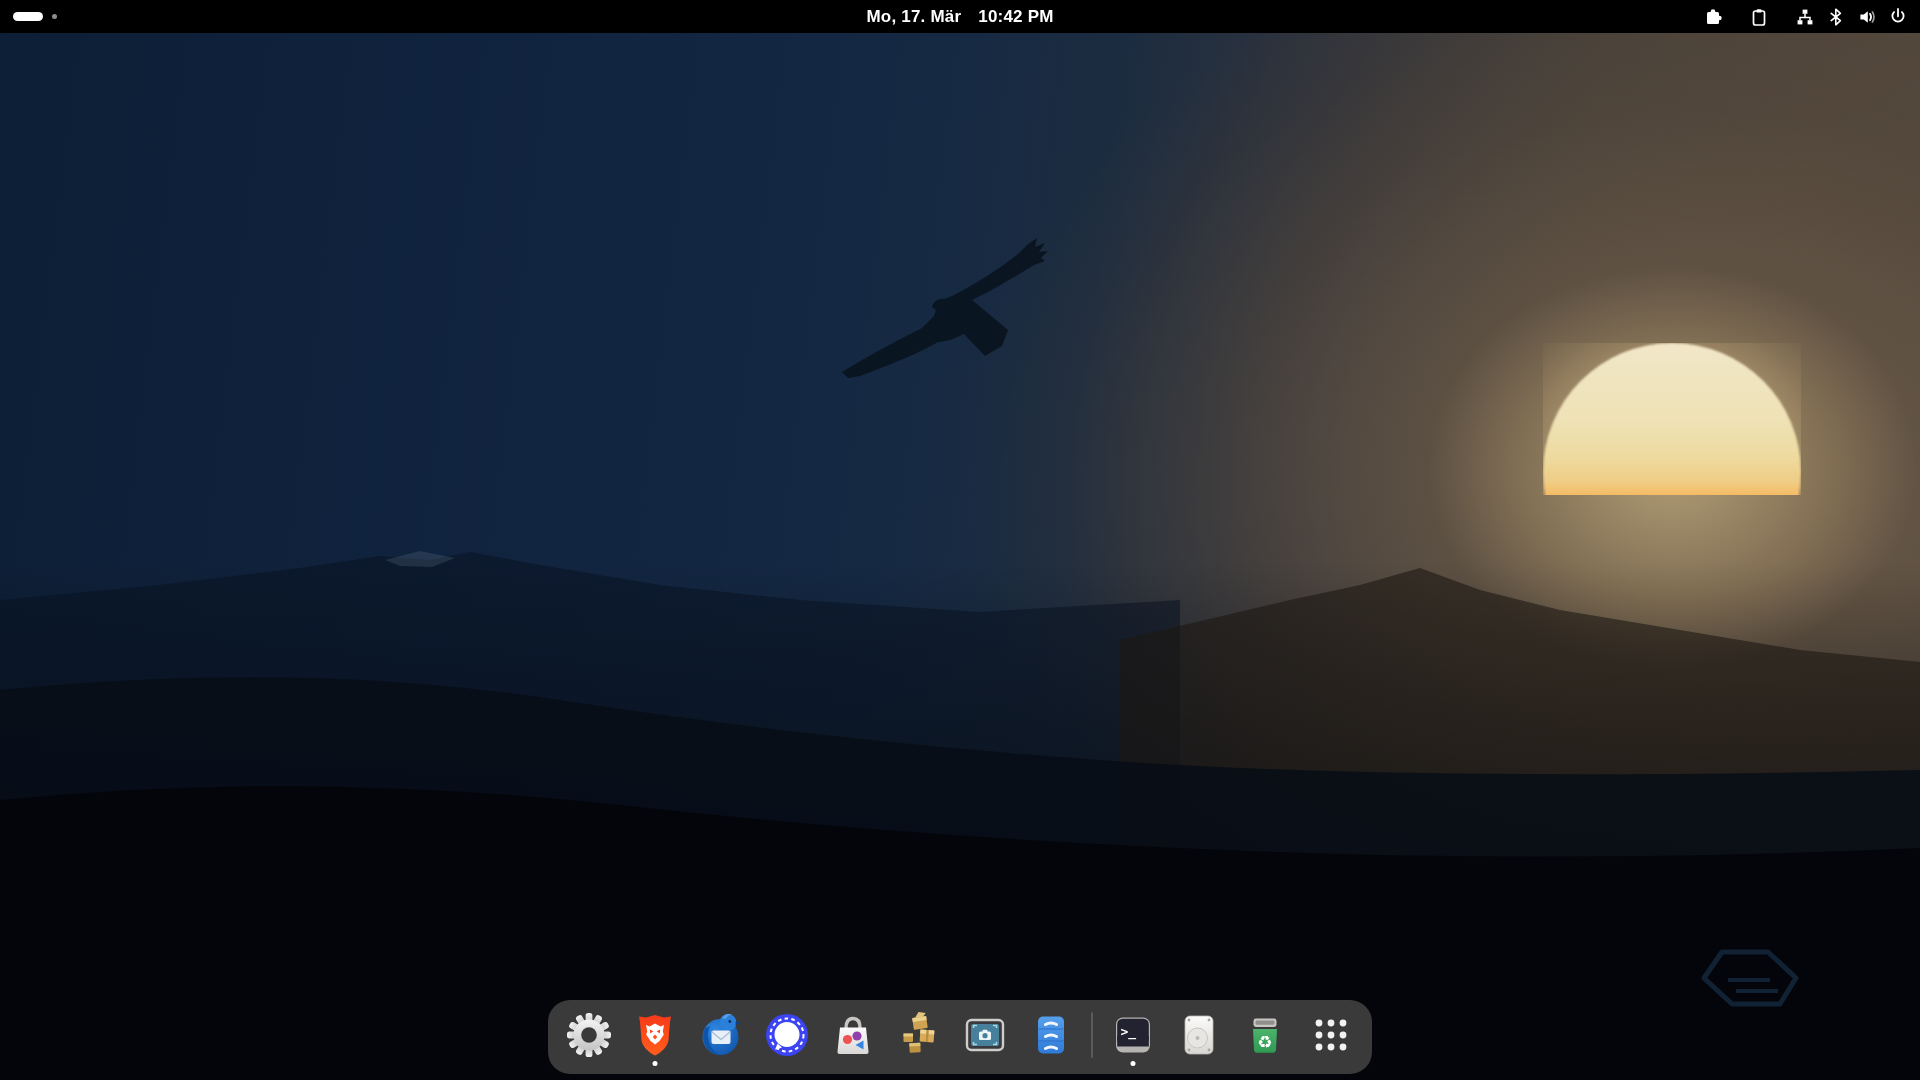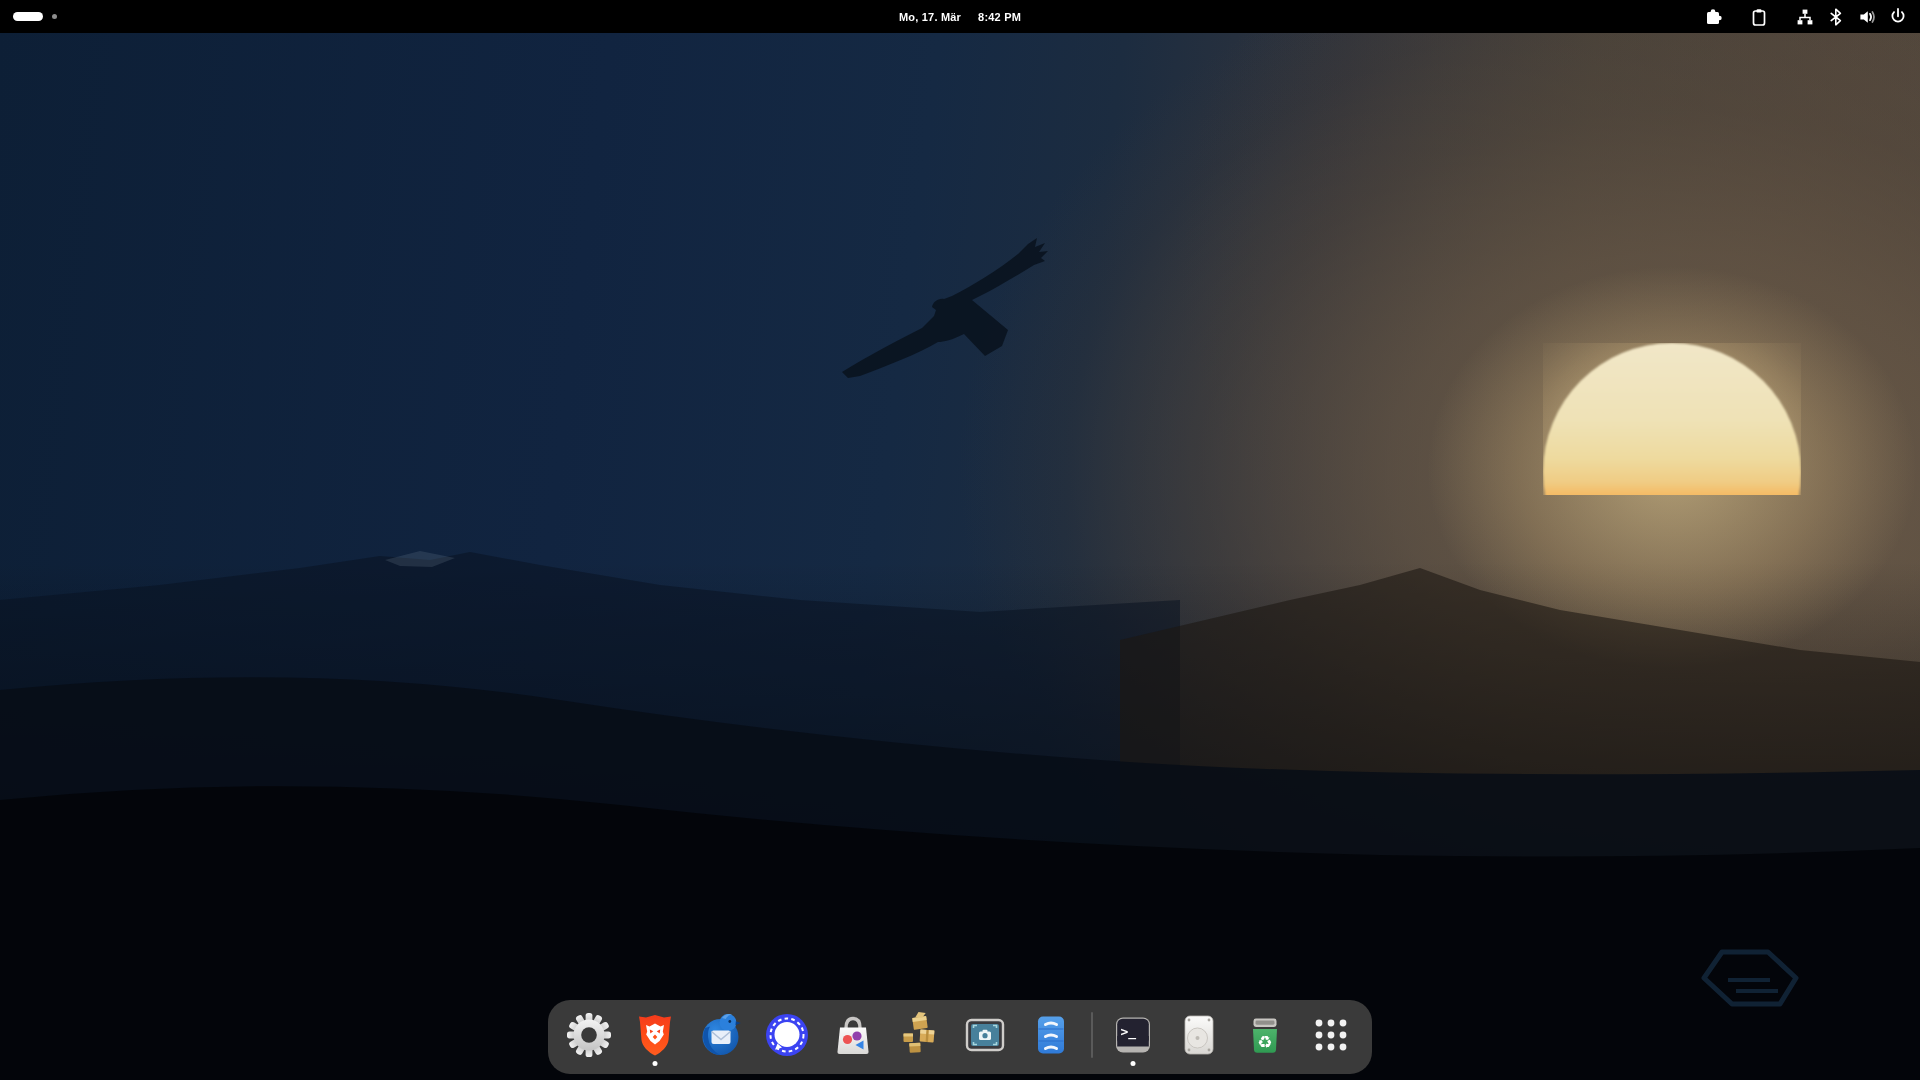--- a/index.html
+++ b/index.html
@@ -25,21 +25,21 @@
   .watermark{left:1692px;top:936px;opacity:.55;}
 
   
   .topbar{position:absolute;top:0;left:0;right:0;height:33px;background:var(--topbar-bg,#000);
           display:flex;align-items:center;justify-content:space-between;z-index:10;}
   .ws-switcher{display:flex;align-items:center;gap:9px;padding-left:13px;background:none;border:none;cursor:pointer;}
   .ws-pill{width:30px;height:9px;border-radius:5px;background:var(--workspace-active,#fff);}
   .ws-dot{width:5px;height:5px;border-radius:50%;background:var(--workspace-inactive,#8d8d8d);}
   .clock{position:absolute;left:50%;top:50%;transform:translate(-50%,-50%);
          display:flex;gap:17px;background:none;border:none;cursor:pointer;
-         color:var(--clock-text,#fff);font-size:11px;font-weight:700;letter-spacing:.2px;white-space:nowrap;}
+         color:var(--clock-text,#fff);font-size:17px;font-weight:700;letter-spacing:.2px;white-space:nowrap;}
   .tray{display:flex;align-items:center;gap:26px;padding-right:12px;}
   .tray-btn{display:flex;align-items:center;gap:11px;background:none;border:none;padding:0;cursor:pointer;}
   .tray svg{display:block;}
 
   
   .dock{position:absolute;bottom:6px;left:50%;transform:translateX(-50%);
         background:var(--dock-bg,#3a3a3a);border-radius:22px;
         display:flex;align-items:flex-start;gap:14px;padding:9px 15px 5px 15px;z-index:10;}
   .dock-item{position:relative;width:52px;height:60px;background:none;border:none;padding:1px 1px 0 1px;
              display:flex;justify-content:center;align-items:flex-start;cursor:pointer;}
@@ -85,21 +85,21 @@
 
   <header class="topbar">
 
     <button class="ws-switcher">
       <span class="ws-pill"></span>
       <span class="ws-dot"></span>
     </button>
 
     <button class="clock">
       <span>Mo, 17. Mär</span>
-      <span>8:42 PM</span>
+      <span>10:42 PM</span>
     </button>
 
     <div class="tray">
       <button class="tray-btn">
         <svg width="20" height="20" viewBox="0 0 20 20" fill="#fff">
           <rect x="4" y="5" width="12" height="12" rx="1.5"></rect>
           <circle cx="10" cy="4.6" r="2.3"></circle>
             <circle cx="16.4" cy="11" r="2.3"></circle>
         </svg>
       </button>

